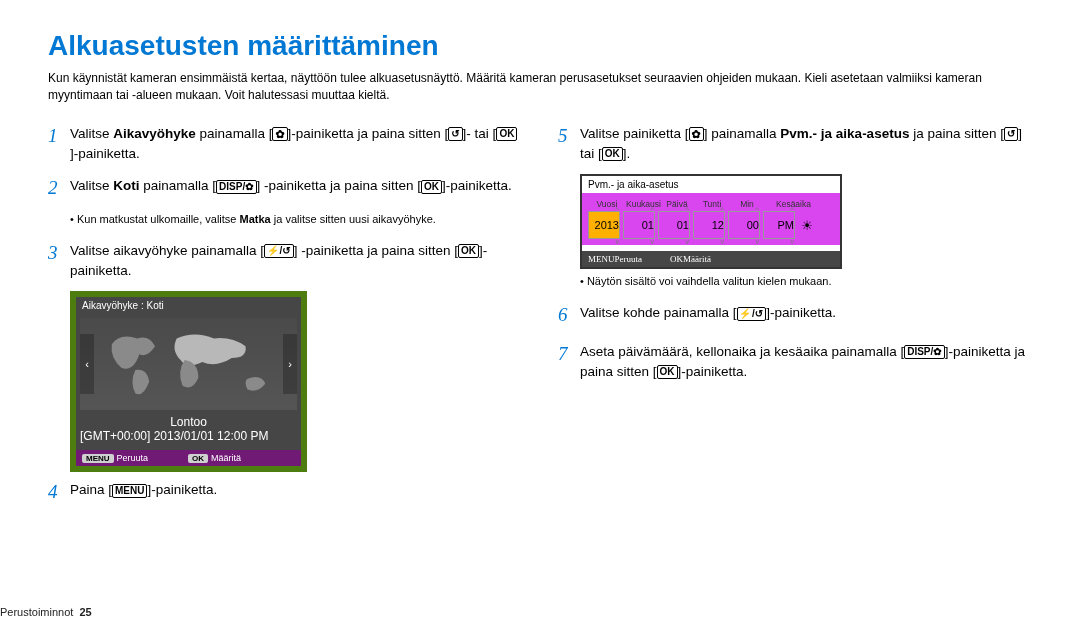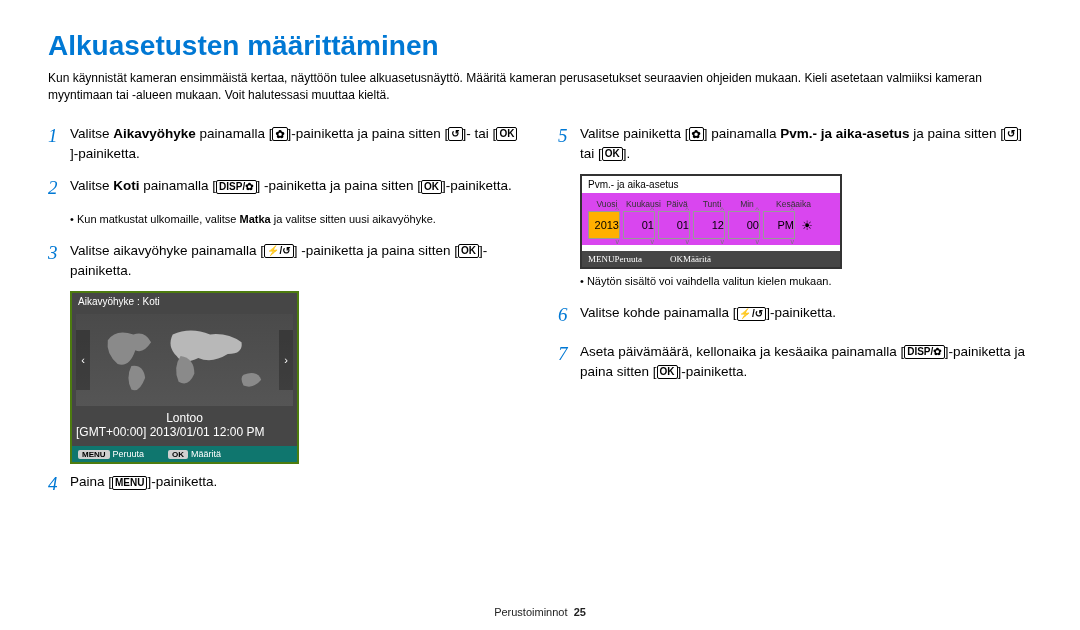--- a/index.html
+++ b/index.html
@@ -7,23 +7,23 @@
 .intro { font-size:12px; line-height:1.4; margin-bottom:18px; }
 .cols { display:flex; gap:36px; }
 .col { flex:1; }
 .step { display:flex; margin-bottom:10px; font-size:13.5px; line-height:1.5; }
 .stepnum { color:#0078d4; font-style:italic; font-family:Georgia,"Times New Roman",serif; font-size:19px; font-weight:400; width:22px; flex-shrink:0; }
 .stepbody { padding-top:2px; }
 .note { font-size:11px; margin:2px 0 14px 22px; }
 .note::before { content:"• "; }
 .icon { display:inline-block; border:1px solid #000; border-radius:2px; padding:0 2px; font-size:10px; line-height:12px; vertical-align:middle; font-weight:bold; font-family:Arial,sans-serif; }
 .icon.macro { font-size:11px; }
-.screen { background:#464646; color:#fff; font-size:10px; width:225px; margin:0 0 6px 22px; border:2px solid #4d7c0f; }
+.screen { background:#464646; color:#fff; font-size:10px; width:225px; margin:0 0 6px 22px; border:6px solid #4d7c0f; }
 .screen-title { background:#464646; padding:3px 6px; font-size:10px; }
-.screen-foot { background:#0f766e; padding:3px 6px; font-size:9px; display:flex; gap:24px; }
+.screen-foot { background:#701a75; padding:3px 6px; font-size:9px; display:flex; gap:40px; }
 .screen-foot .fbtn { background:#d0d0d0; color:#000; padding:0 4px; border-radius:2px; font-size:8px; font-weight:bold; display:inline-block; margin-right:3px; }
 .map-body { background:#464646; padding:4px; }
 .map-img { background:linear-gradient(#4a4a4a,#555); height:92px; display:flex; align-items:center; justify-content:space-between; position:relative; }
 .map-img .arrow { background:rgba(0,0,0,.25); color:#fff; width:14px; height:60px; display:flex; align-items:center; justify-content:center; font-size:11px; }
 .map-world { position:absolute; inset:4px 20px; }
 .map-world svg { width:100%; height:100%; }
 .map-city { text-align:center; font-size:12px; padding-top:5px; }
 .map-stamp { text-align:left; font-size:12px; padding-bottom:3px; }
 .datescreen { background:#fff; border:2px solid #333; width:258px; margin:8px 0 6px 22px; font-size:10px; }
 .ds-title { background:#fff; color:#000; padding:3px 6px; font-size:10px; }
@@ -31,21 +31,21 @@
 .headrow { display:flex; gap:3px; color:#333; font-size:8.5px; padding:0 3px 2px; justify-content:flex-start; }
 .headrow span { width:32px; text-align:center; }
 .headrow span:last-child { margin-left:10px; }
 .cellrow { display:flex; gap:3px; padding:0; align-items:center; }
 .cell { width:30px; border:1px solid #999; text-align:right; position:relative; padding:7px 0; font-size:11px; }
 .cell::before { content:"^"; position:absolute; top:-7px; left:0; right:0; font-size:8px; color:#777; }
 .cell::after { content:"v"; position:absolute; bottom:-7px; left:0; right:0; font-size:7px; color:#777; }
 .sel { background:#ffb000; }
 .dst { width:18px; text-align:center; font-size:13px; }
 .ds-foot { background:#464646; color:#fff; padding:3px 6px; font-size:9px; display:flex; gap:28px; margin-top:6px;font-family:Liberation Serif, serif; }
-.footer { position:absolute; bottom:12px; left:0; right:0; text-align:center; font-size:11px; color:#222; }
+.footer { position:absolute; bottom:12px; left:0; right:0; text-align:left; font-size:11px; color:#222; }
 </style>
 </head>
 <body>
 
 <h1>Alkuasetusten määrittäminen</h1>
 <div class="intro">Kun käynnistät kameran ensimmäistä kertaa, näyttöön tulee alkuasetusnäyttö. Määritä kameran perusasetukset seuraavien ohjeiden mukaan. Kieli asetetaan valmiiksi kameran myyntimaan tai -alueen mukaan. Voit halutessasi muuttaa kieltä.</div>
 
 <div class="cols">
   <div class="col">
 

